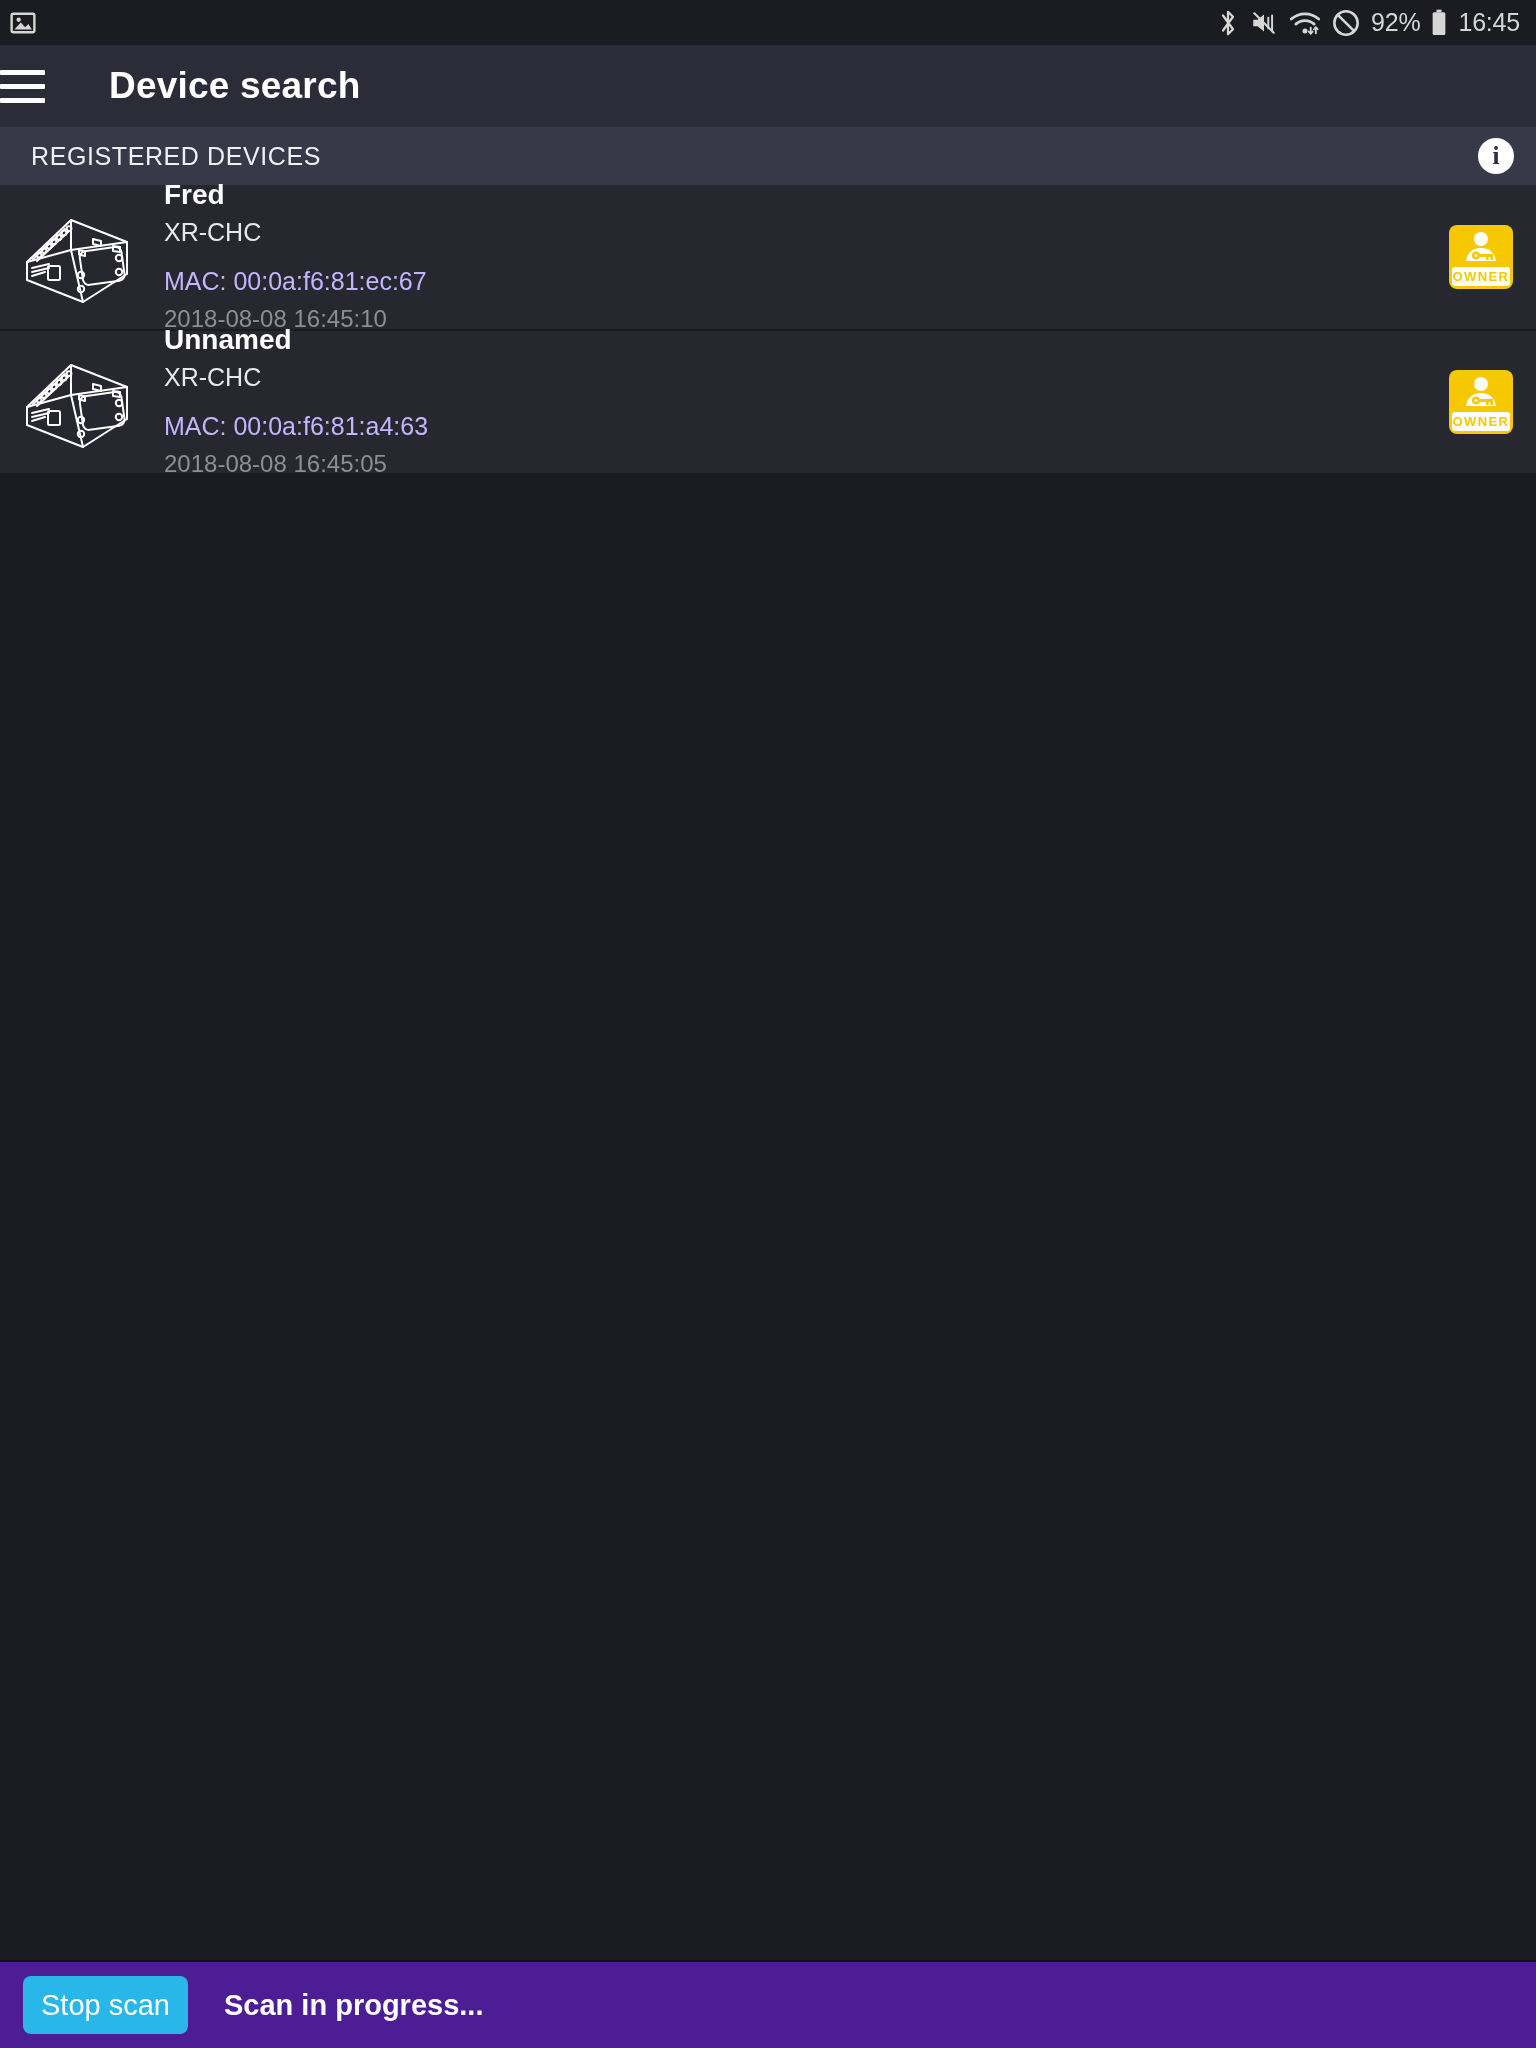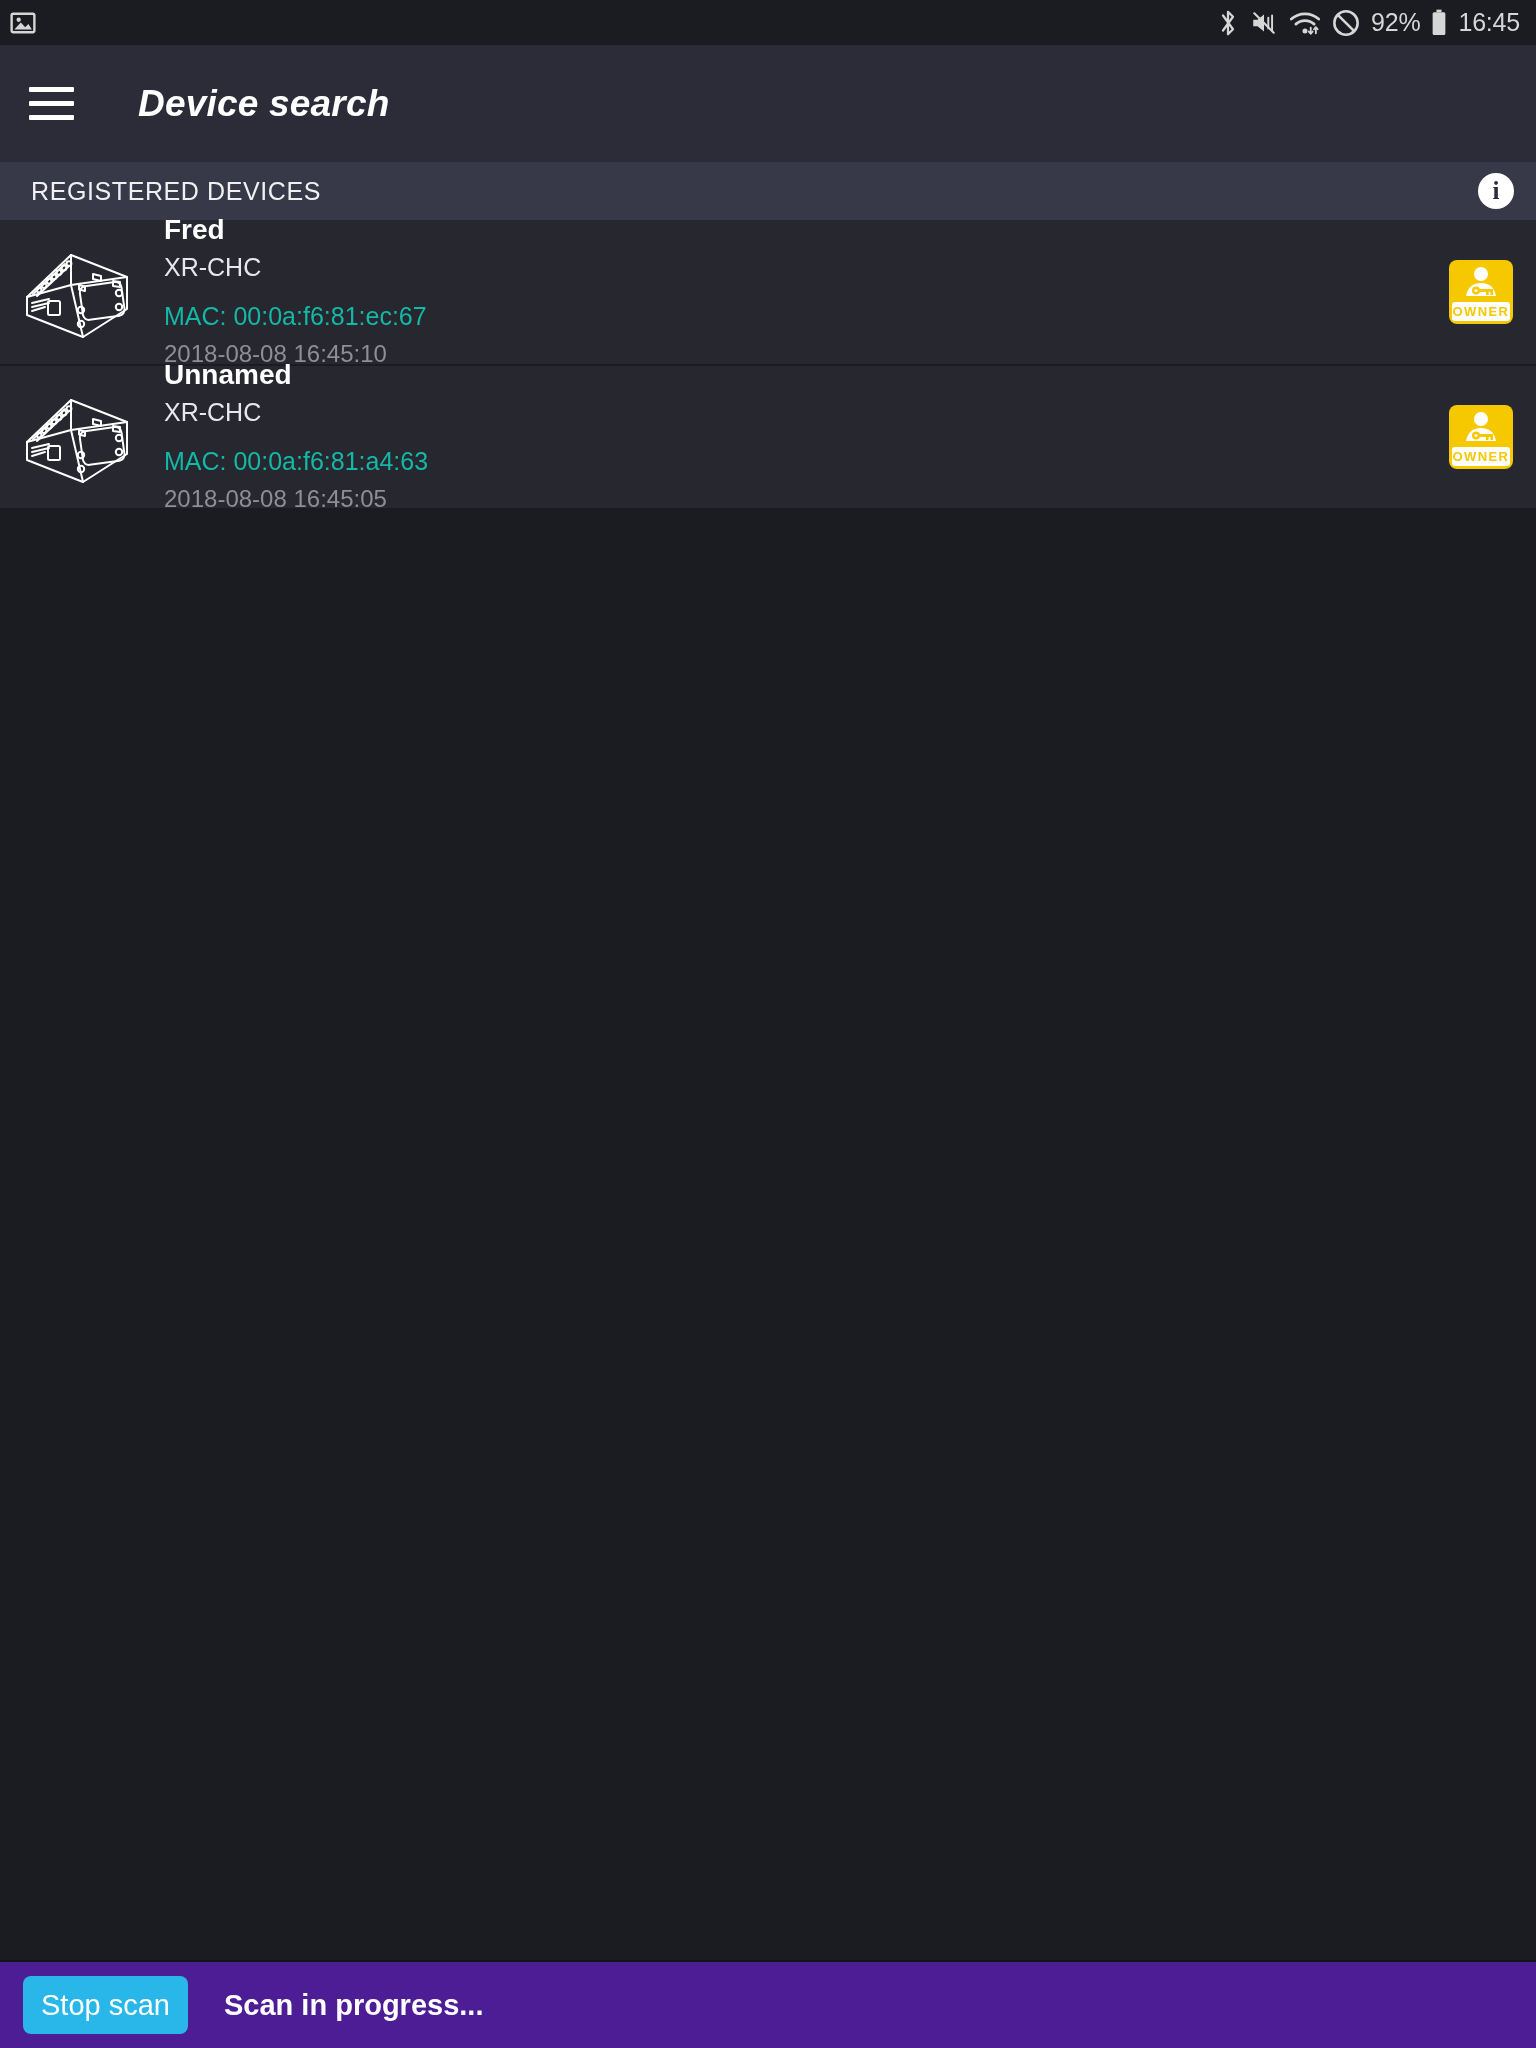--- a/index.html
+++ b/index.html
@@ -41,27 +41,25 @@
     color: #d6d6d6;
     letter-spacing: -0.2px;
   }
   .icon-img, .icon-bt, .icon-mute, .icon-wifi, .icon-dnd, .icon-batt {
     display: inline-block;
     line-height: 0;
   }
 
   
   .app-bar {
-    height: 117px;
+    height: 82px;
     background: #2b2c38;
     display: flex;
     align-items: center;
-    padding-left: 29px;
-    box-sizing: border-box;
-    font-style: italic;
+    box-sizing: border-box;
   }
   .hamburger {
     width: 45px;
     height: 45px;
     display: flex;
     flex-direction: column;
     justify-content: center;
     gap: 9px;
     cursor: pointer;
     flex: none;
@@ -152,21 +150,21 @@
     line-height: 1.2;
     margin-bottom: 5px;
   }
   .device-model {
     font-size: 25px;
     color: #e8e8ec;
     line-height: 1.33;
   }
   .device-mac {
     font-size: 25px;
-    color: #14b8a6;
+    color: #c4b5fd;
     line-height: 1.33;
     margin-top: 16px;
   }
   .device-time {
     font-size: 24px;
     color: #8d8e96;
     line-height: 1.45;
     margin-top: 3px;
   }
 

